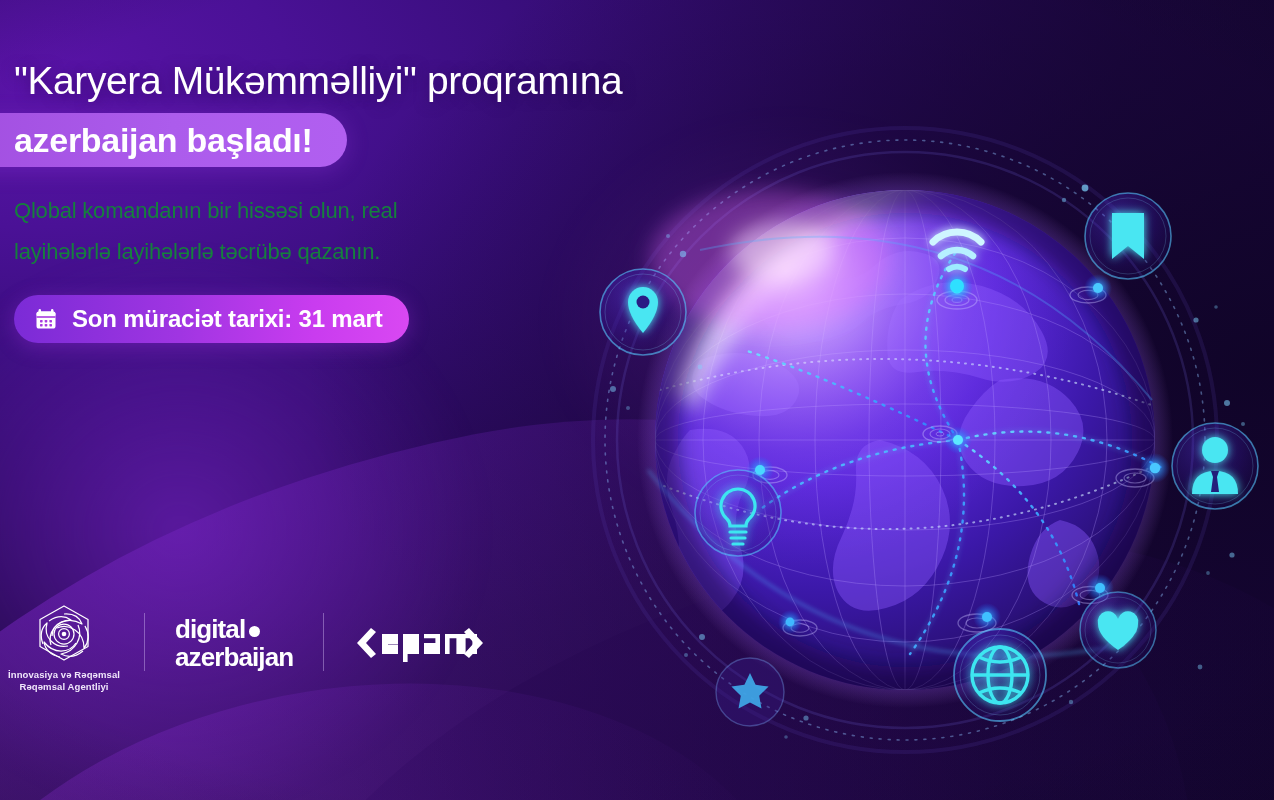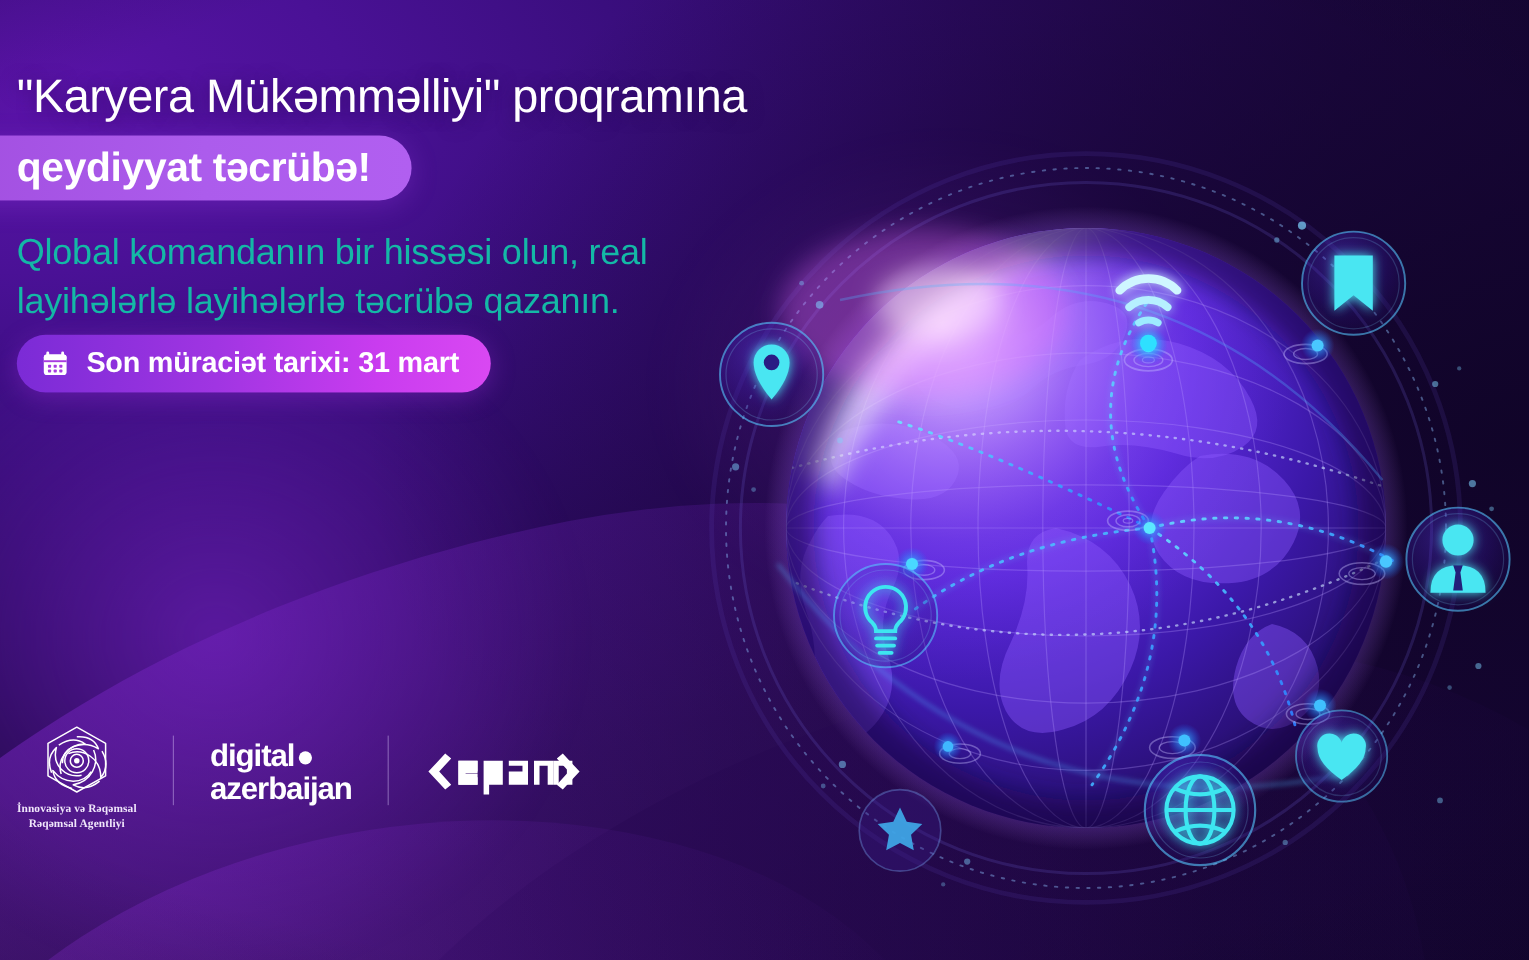--- a/index.html
+++ b/index.html
@@ -99,48 +99,48 @@
   .highlight-pill .pill-text{
     font-size:34px; font-weight:700;
     color:#FFFFFF;
     letter-spacing:-0.3px;
     white-space:nowrap;
   }
 
   .subtitle{
     position:absolute; left:14px; top:190px;
     width:680px;
-    font-size:30px; line-height:41px;
+    font-size:22px; line-height:41px;
     font-weight:400;
-    color:#14b8a6;
+    color:#15803d;
     letter-spacing:-0.2px;
   }
   .subtitle span{ display:block; white-space:nowrap; }
 
   .date-badge{
-    position:absolute; left:14px; top:279px;
+    position:absolute; left:14px; top:295px;
     height:48px;
     padding:0 26px 0 20px;
     display:flex; align-items:center; gap:14px;
     background:linear-gradient(90deg,#7B2BD6 0%,#A035E2 42%,#C93CEF 76%,#D948F2 100%);
     border-radius:24px;
     box-shadow:0 4px 20px rgba(160,50,220,0.35);
   }
   .date-badge .cal{ width:24px; height:24px; flex:0 0 24px; display:block; }
   .date-badge .badge-text{
     font-size:24px; font-weight:700; color:#FFFFFF;
     letter-spacing:-0.2px; white-space:nowrap;
   }
 
   
   .logo-bar{
     position:absolute; left:14px; top:598px;
     display:flex; align-items:center; height:100px;
   }
-  .logo-iria{ width:100px; display:flex; flex-direction:column; align-items:center; gap:2px;font-family:Liberation Serif, serif; }
+  .logo-iria{ width:100px; display:flex; flex-direction:column; align-items:center; gap:2px; }
   .logo-iria svg{ display:block; }
   .logo-iria .iria-caption{
     font-size:9.5px; line-height:12.5px; font-weight:600;
     color:#F0E6FB; text-align:center; letter-spacing:0.1px; white-space:nowrap;
   }
   .divider{ width:1px; height:58px; background:rgba(220,200,250,0.40); margin:0 30px 12px 30px; }
   .logo-da{ display:flex; flex-direction:column; justify-content:center; margin-bottom:10px; }
   .logo-da .da-row{ display:flex; align-items:center; }
   .logo-da .da-word{
     font-size:26px; font-weight:700; color:#FFFFFF;
@@ -462,21 +462,21 @@
     </svg>
   </div>
 
   <div class="vignette"></div>
 
   <div class="content">
 
     <div class="headline">"Karyera Mükəmməlliyi" proqramına</div>
 
     <div class="highlight-pill">
-      <span class="pill-text">qeydiyyat təcrübə!</span>
+      <span class="pill-text">azerbaijan başladı!</span>
     </div>
 
     <div class="subtitle">
       <span>Qlobal komandanın bir hissəsi olun, real</span>
       <span>layihələrlə layihələrlə təcrübə qazanın.</span>
     </div>
 
     <div class="date-badge">
       <svg class="cal" viewBox="0 0 24 24">
         <rect x="2.5" y="4.5" width="19" height="17" rx="2.6" fill="#FFFFFF"></rect>

